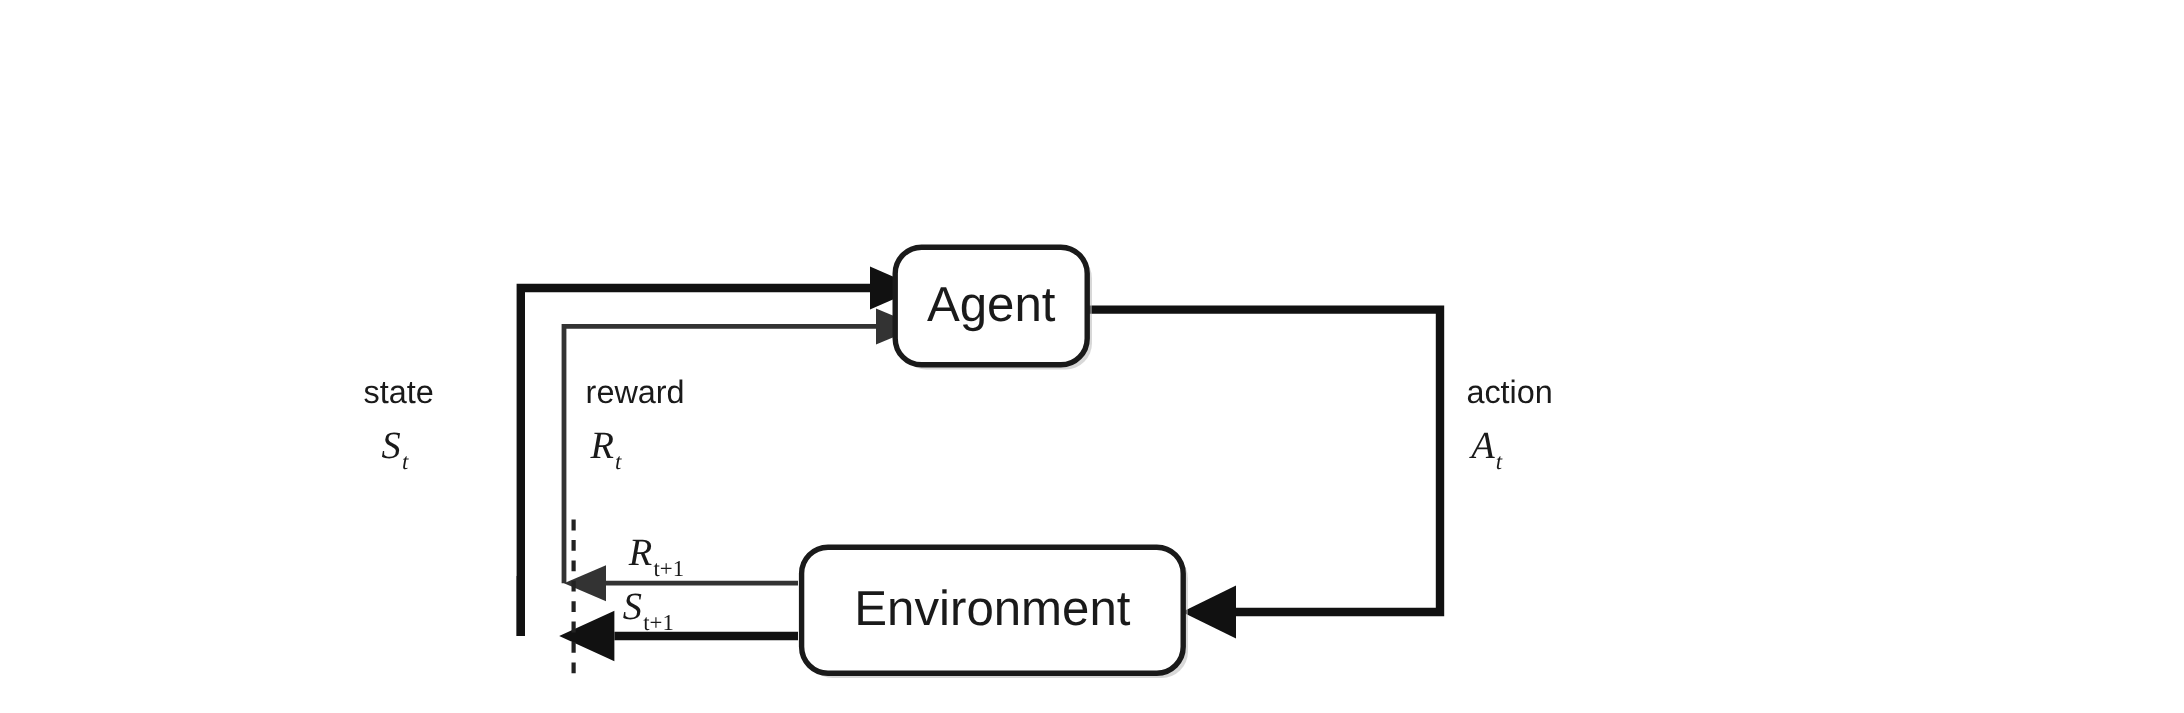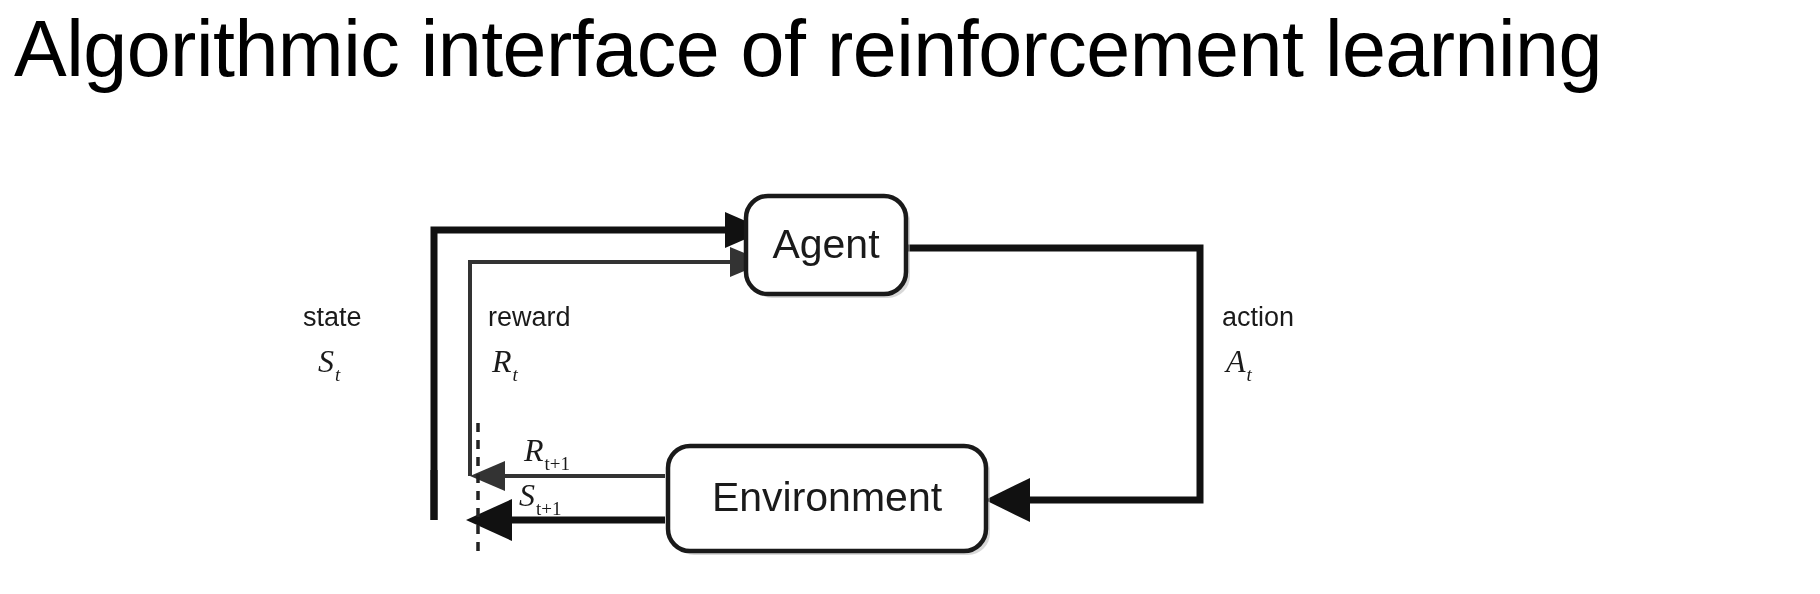--- a/index.html
+++ b/index.html
@@ -29,21 +29,21 @@
     font-size: 79px;
     font-weight: 400;
     line-height: 1.18;
     letter-spacing: -0.5px;
     color: #000000;
     white-space: nowrap;
   }
   #diagram-wrap {
     position: absolute;
     left: 0px;
-    top: 140px;
+    top: 150px;
     width: 1420px;
     height: 444px;
   }
   svg.diagram {
     display: block;
     width: 1420px;
     height: 444px;
   }
   .box-fill { fill: #ffffff; }
   .box-stroke {
@@ -106,21 +106,20 @@
     stroke-dasharray: 9 8;
   }
   .head-thick { fill: #111111; }
   .head-thin { fill: #333333; }
 </style>
 </head>
 <body>
 
 <div id="slide">
 
-  <div id="slide-title">Algorithmic interface of reinforcement learning</div>
 
   <div id="diagram-wrap">
     <svg class="diagram" viewBox="0 0 1420 444" xmlns="http://www.w3.org/2000/svg">
 
       <g>
         <path class="line-thick" d="M 434 380 L 434 90 L 725 90"></path>
         <polygon class="head-thick" points="725,72 766,90 725,108"></polygon>
         <path class="line-thick" d="M 434 380 L 434 330"></path>
       </g>
 

